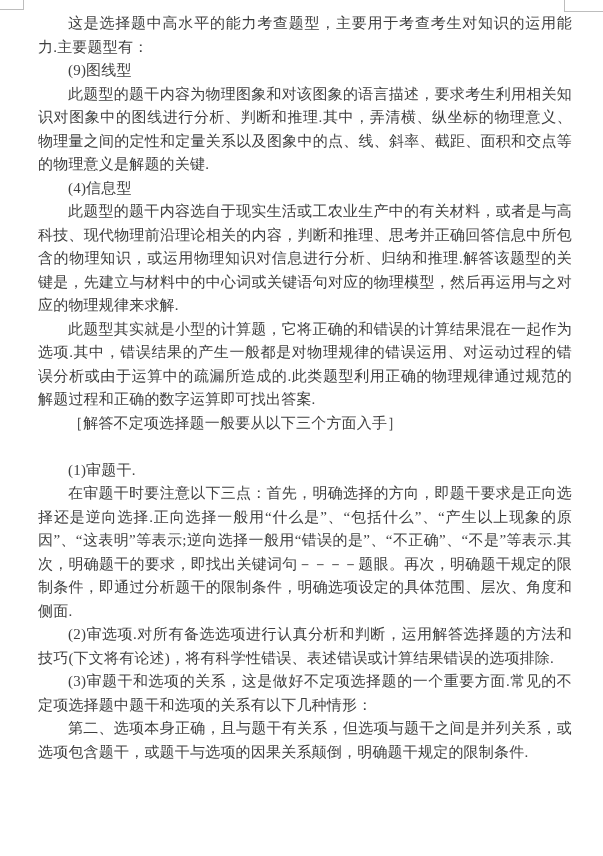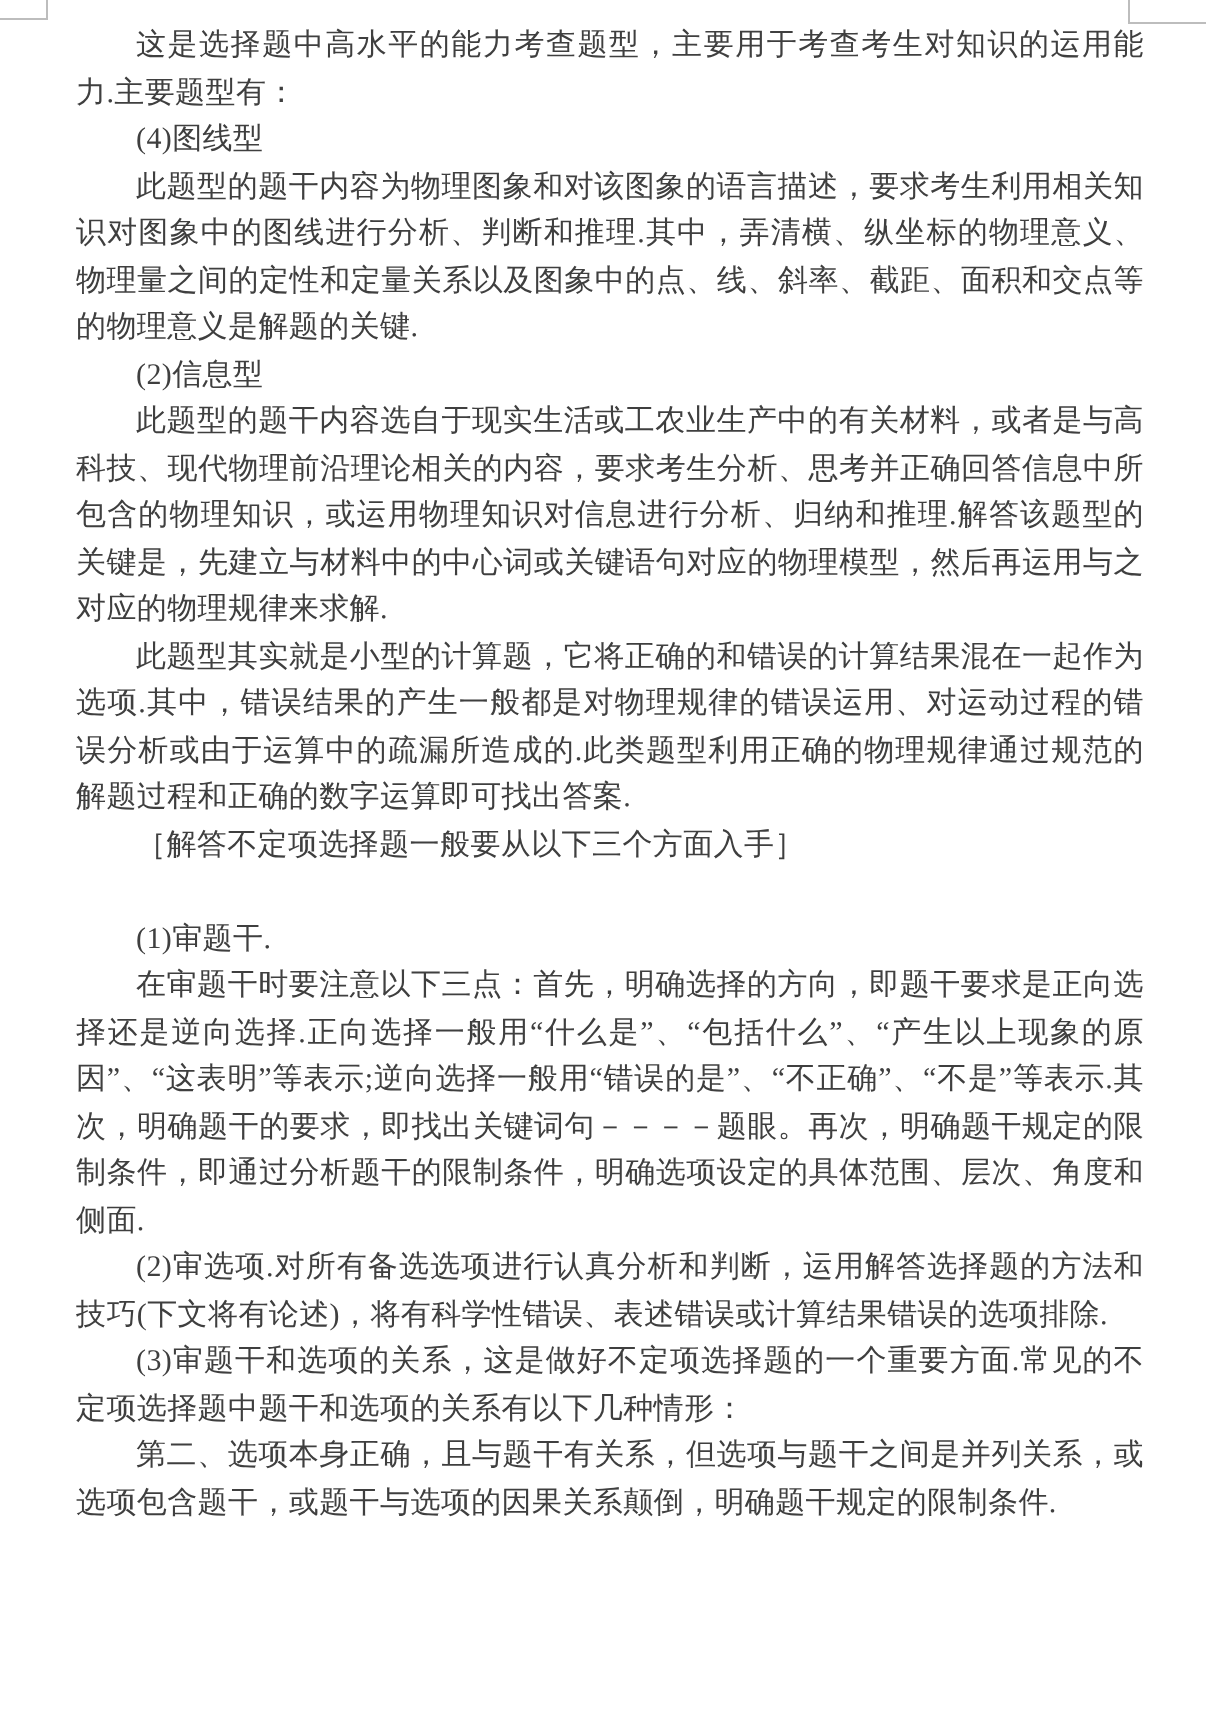--- a/index.html
+++ b/index.html
@@ -51,24 +51,24 @@
   .para.indent { text-indent: 2em; }
 </style>
 </head>
 <body>
 
 <div class="page">
   <div class="corner-mark-left" style="border-color: rgb(189, 189, 189);"></div>
   <div class="corner-mark-right" style="border-color: rgb(189, 189, 189);"></div>
   <div class="content" style="color: rgb(63, 63, 63);">
       <p class="para indent">这是选择题中高水平的能力考查题型，主要用于考查考生对知识的运用能力.主要题型有：</p>
-      <p class="para indent">(4)图线型</p>
+      <p class="para indent">(9)图线型</p>
       <p class="para indent">此题型的题干内容为物理图象和对该图象的语言描述，要求考生利用相关知识对图象中的图线进行分析、判断和推理.其中，弄清横、纵坐标的物理意义、物理量之间的定性和定量关系以及图象中的点、线、斜率、截距、面积和交点等的物理意义是解题的关键.</p>
-      <p class="para indent">(2)信息型</p>
-      <p class="para indent">此题型的题干内容选自于现实生活或工农业生产中的有关材料，或者是与高科技、现代物理前沿理论相关的内容，要求考生分析、思考并正确回答信息中所包含的物理知识，或运用物理知识对信息进行分析、归纳和推理.解答该题型的关键是，先建立与材料中的中心词或关键语句对应的物理模型，然后再运用与之对应的物理规律来求解.</p>
+      <p class="para indent">(4)信息型</p>
+      <p class="para indent">此题型的题干内容选自于现实生活或工农业生产中的有关材料，或者是与高科技、现代物理前沿理论相关的内容，判断和推理、思考并正确回答信息中所包含的物理知识，或运用物理知识对信息进行分析、归纳和推理.解答该题型的关键是，先建立与材料中的中心词或关键语句对应的物理模型，然后再运用与之对应的物理规律来求解.</p>
       <p class="para indent">此题型其实就是小型的计算题，它将正确的和错误的计算结果混在一起作为选项.其中，错误结果的产生一般都是对物理规律的错误运用、对运动过程的错误分析或由于运算中的疏漏所造成的.此类题型利用正确的物理规律通过规范的解题过程和正确的数字运算即可找出答案.</p>
       <p class="para indent">［解答不定项选择题一般要从以下三个方面入手］</p>
       <p class="para"></p>
       <p class="para indent">(1)审题干.</p>
       <p class="para indent">在审题干时要注意以下三点：首先，明确选择的方向，即题干要求是正向选择还是逆向选择.正向选择一般用“什么是”、“包括什么”、“产生以上现象的原因”、“这表明”等表示;逆向选择一般用“错误的是”、“不正确”、“不是”等表示.其次，明确题干的要求，即找出关键词句－－－－题眼。再次，明确题干规定的限制条件，即通过分析题干的限制条件，明确选项设定的具体范围、层次、角度和侧面.</p>
       <p class="para indent">(2)审选项.对所有备选选项进行认真分析和判断，运用解答选择题的方法和技巧(下文将有论述)，将有科学性错误、表述错误或计算结果错误的选项排除.</p>
       <p class="para indent">(3)审题干和选项的关系，这是做好不定项选择题的一个重要方面.常见的不定项选择题中题干和选项的关系有以下几种情形：</p>
       <p class="para indent">第二、选项本身正确，且与题干有关系，但选项与题干之间是并列关系，或选项包含题干，或题干与选项的因果关系颠倒，明确题干规定的限制条件.</p>
     </div>
 </div>

